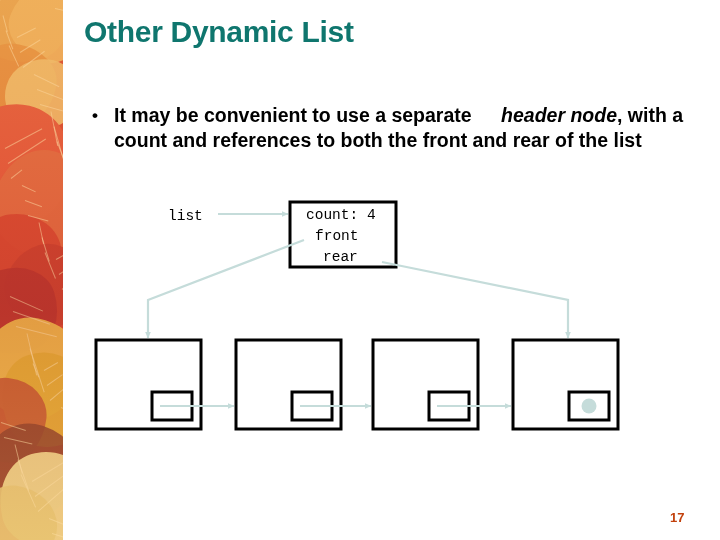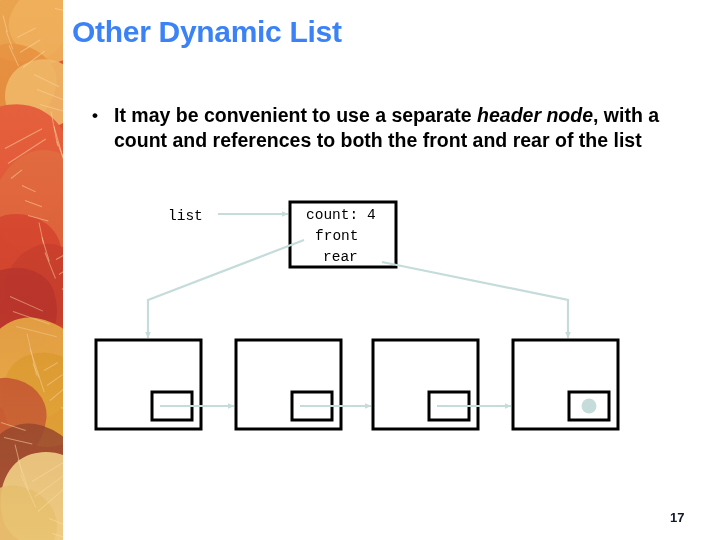--- a/index.html
+++ b/index.html
@@ -35,24 +35,24 @@
   #leaf-strip .vein {
     position: absolute;
     background: rgba(255, 226, 170, 0.55);
     transform-origin: 0 50%;
     height: 1px;
   }
 
   
   #title {
     position: absolute;
-    left: 72px;
+    left: 84px;
     top: 14px;
     width: 560px;
-    color: #3b82f6;
+    color: #0f766e;
     font-size: 30px;
     font-weight: bold;
     line-height: 36px;
     letter-spacing: -0.3px;
   }
 
   
   #body-block {
     position: absolute;
     left: 86px;
@@ -67,21 +67,21 @@
     font-weight: bold;
     line-height: 25px;
   }
   .bullet-row .dot {
     position: absolute;
     left: 6px;
     top: 0;
     font-size: 17px;
     line-height: 25px;
   }
-  .it { font-style: italic; }
+  .it { font-style: italic; margin-left: 24px; }
 
   
   #diagram {
     position: absolute;
     left: 0;
     top: 0;
     width: 720px;
     height: 461px;
   }
   #diagram svg { display: block; }
@@ -92,21 +92,21 @@
     fill: #000000;
   }
 
   
   #page-number {
     position: absolute;
     left: 670px;
     top: 510px;
     width: 36px;
     text-align: left;
-    color: #0f172a;
+    color: #c2410c;
     font-size: 13px;
     font-weight: bold;
   }
 </style>
 </head>
 <body>
 
 <div id="slide">
 
   <div id="leaf-strip">

